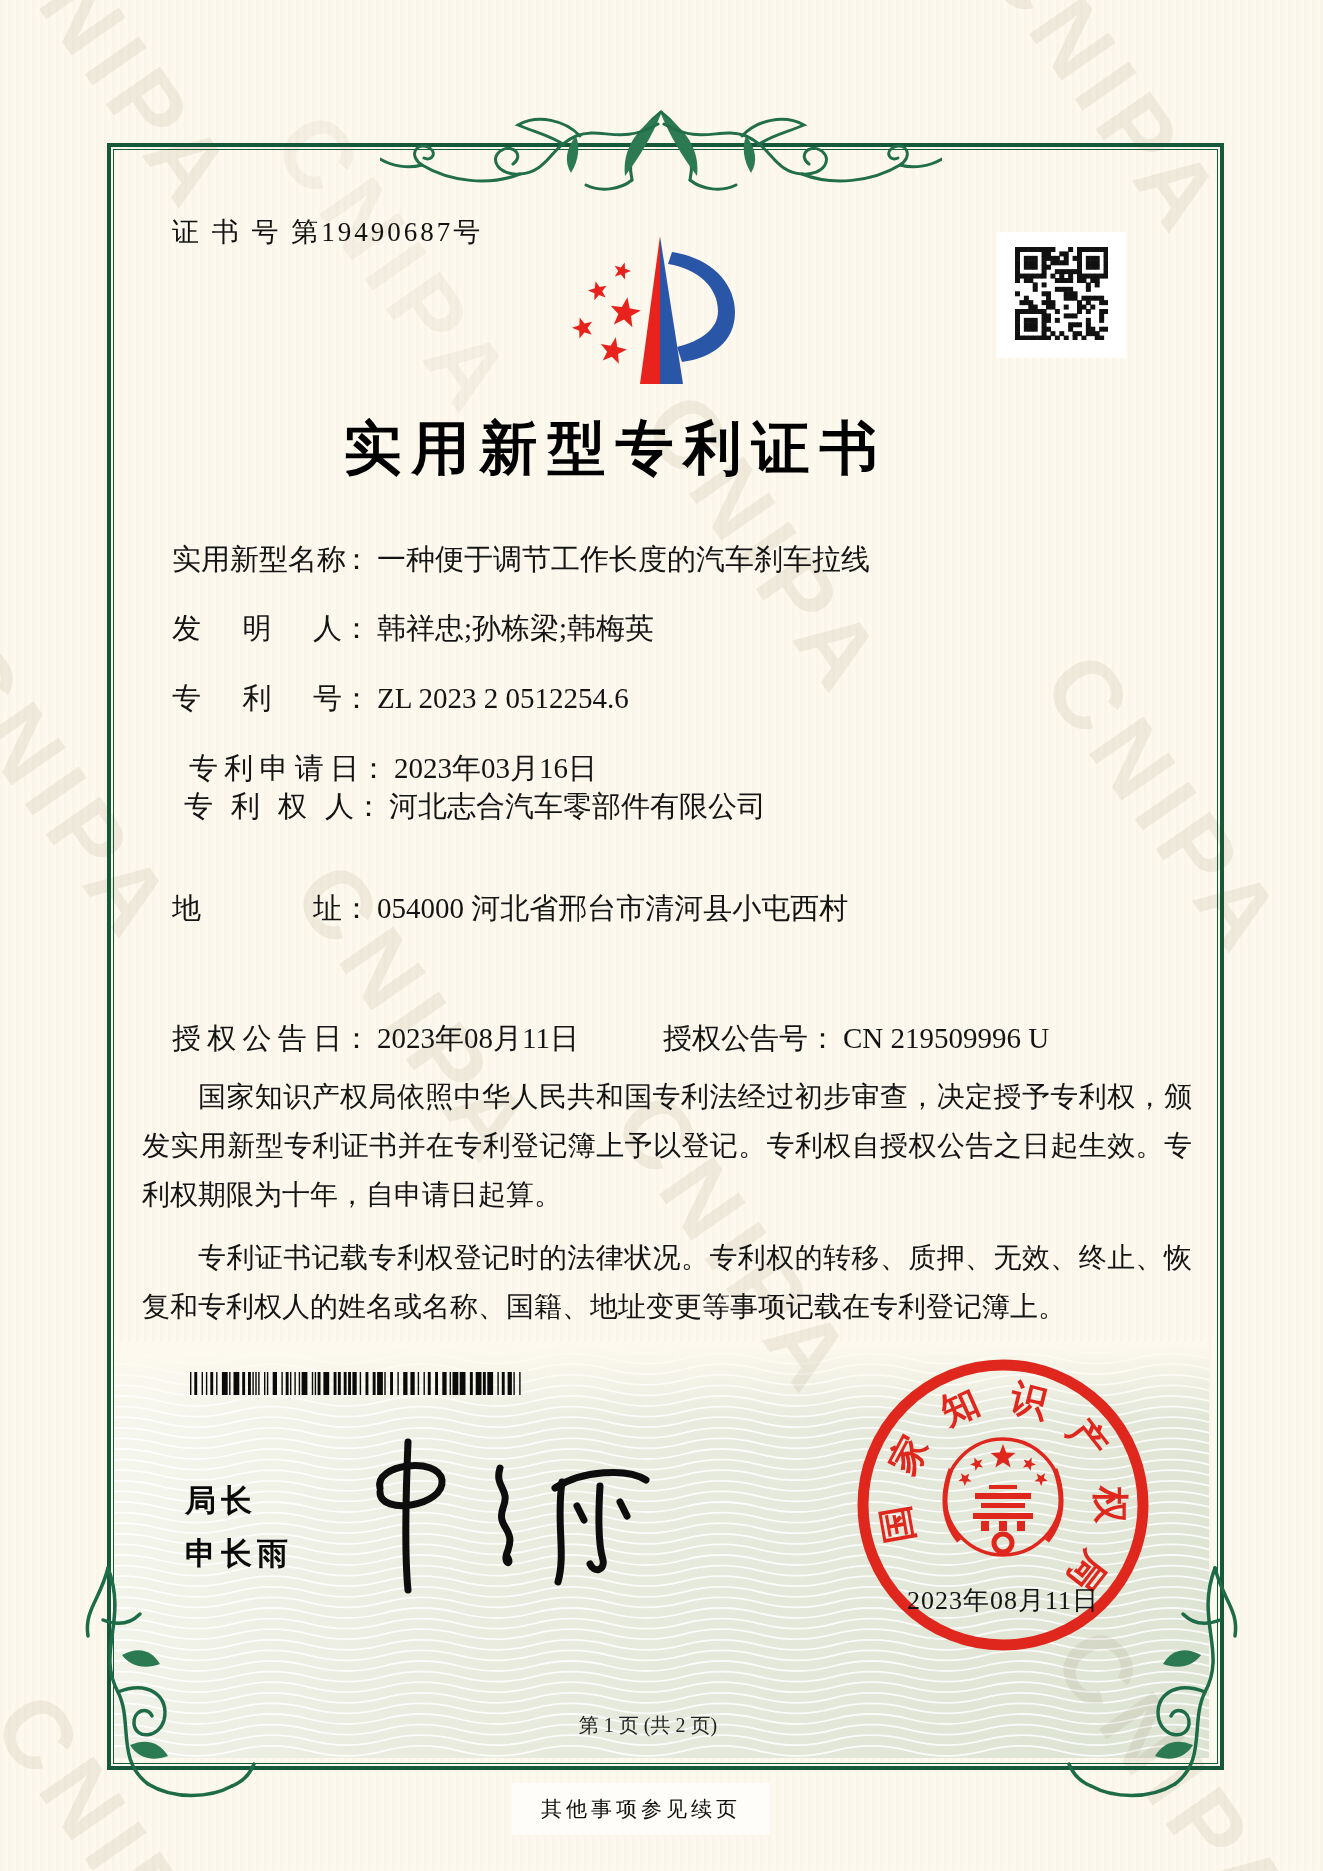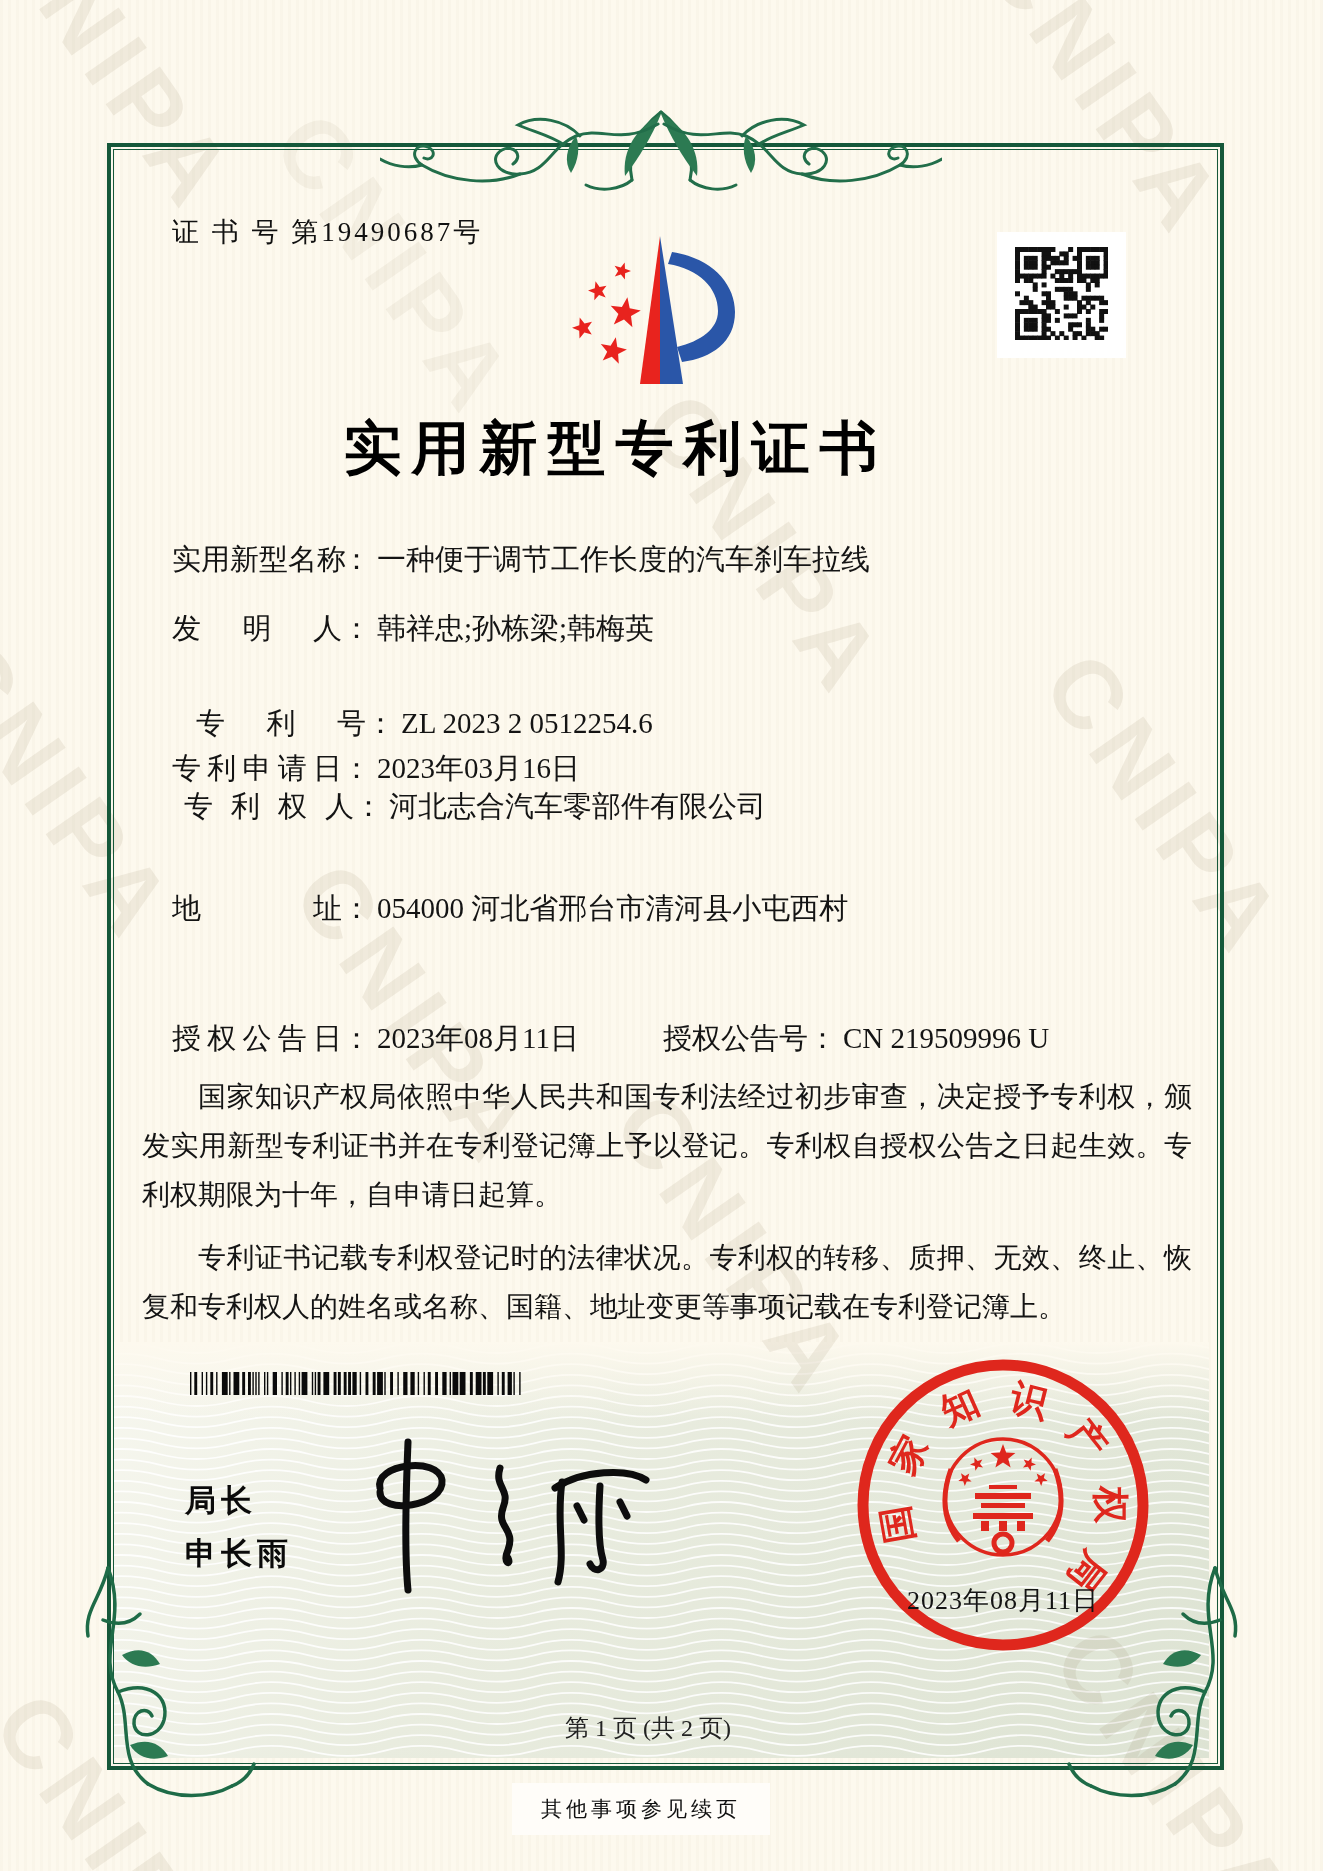--- a/index.html
+++ b/index.html
@@ -51,21 +51,21 @@
              transform:translate(-50%,-50%);}
   .seal-date{position:absolute;left:0;top:226px;width:296px;text-align:center;z-index:2;
              font-size:26px;color:#141414;letter-spacing:1px;}
   
   .top-ornament{position:absolute;left:380px;top:92px;z-index:3;}
   .flourish{position:absolute;z-index:4;}
   .flourish.left{left:78px;top:1560px;}
   .flourish.right{left:1065px;top:1560px;transform:scaleX(-1);}
   
   .page-info{position:absolute;left:0;top:1712px;width:1296px;text-align:center;z-index:3;
-             font-size:24px;color:#222;}
+             font-size:20px;color:#222;}
   .cont-note{position:absolute;left:512px;top:1783px;width:258px;height:52px;background:#fffdf9;
              z-index:3;text-align:center;line-height:52px;font-size:21px;letter-spacing:4px;color:#111;}
 </style>
 </head>
 <body>
 
 <div id="page">
 
   <div class="wm" style="left:115px;top:60px;">CNIPA</div>
   <div class="wm" style="left:1105px;top:85px;">CNIPA</div>
@@ -414,24 +414,24 @@
   </div>
 
   <div class="title">实用新型专利证书</div>
 
   <div class="frow" style="top:540px;">
     <span class="flabel">实用新型名称</span><span class="fcolon">：</span><span>一种便于调节工作长度的汽车刹车拉线</span>
   </div>
   <div class="frow" style="top:609px;">
     <span class="flabel">发明人</span><span class="fcolon">：</span><span>韩祥忠;孙栋梁;韩梅英</span>
   </div>
-  <div class="frow" style="top:704px;margin-left:24px;">
+  <div class="frow" style="top:679px;">
     <span class="flabel">专利号</span><span class="fcolon">：</span><span>ZL 2023 2 0512254.6</span>
   </div>
-  <div class="frow" style="top:749px;">
+  <div class="frow" style="top:749px;margin-left:17px;">
     <span class="flabel">专利申请日</span><span class="fcolon">：</span><span>2023年03月16日</span>
   </div>
   <div class="frow" style="top:787px;margin-left:12px;">
     <span class="flabel">专利权人</span><span class="fcolon">：</span><span>河北志合汽车零部件有限公司</span>
   </div>
   <div class="frow" style="top:889px;">
     <span class="flabel">地址</span><span class="fcolon">：</span><span>054000 河北省邢台市清河县小屯西村</span>
   </div>
   <div class="frow" style="top:1007px;width:1050px;margin-top:12px;">
     <span>

